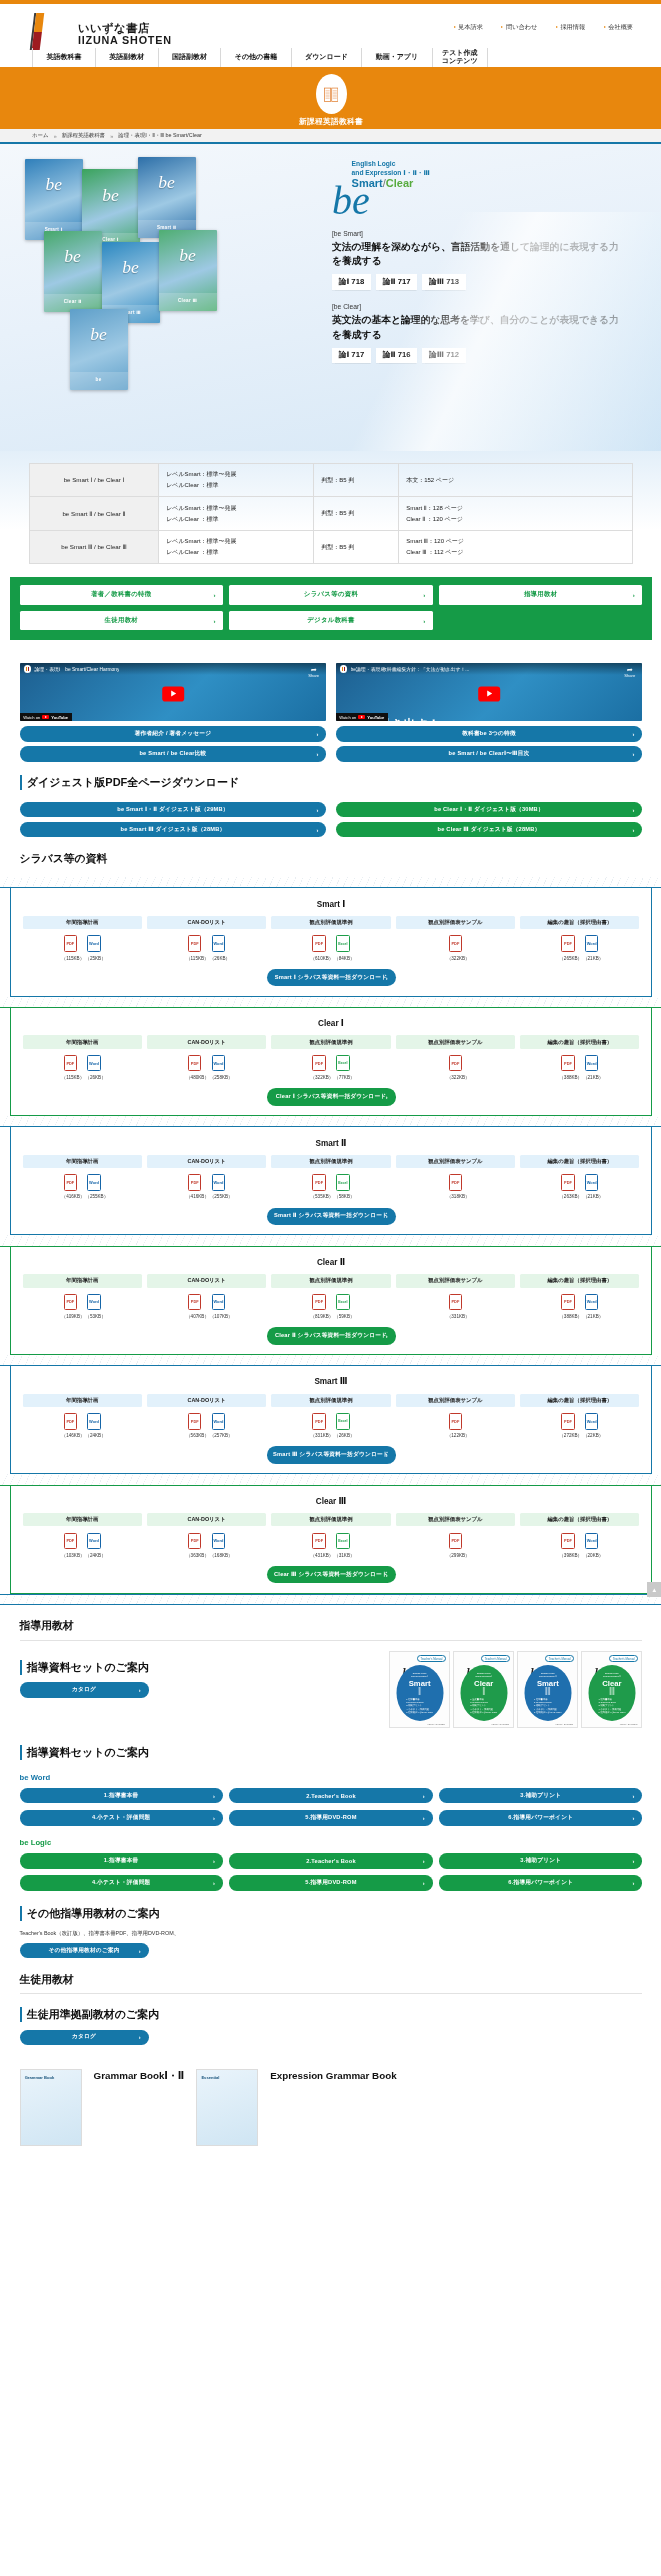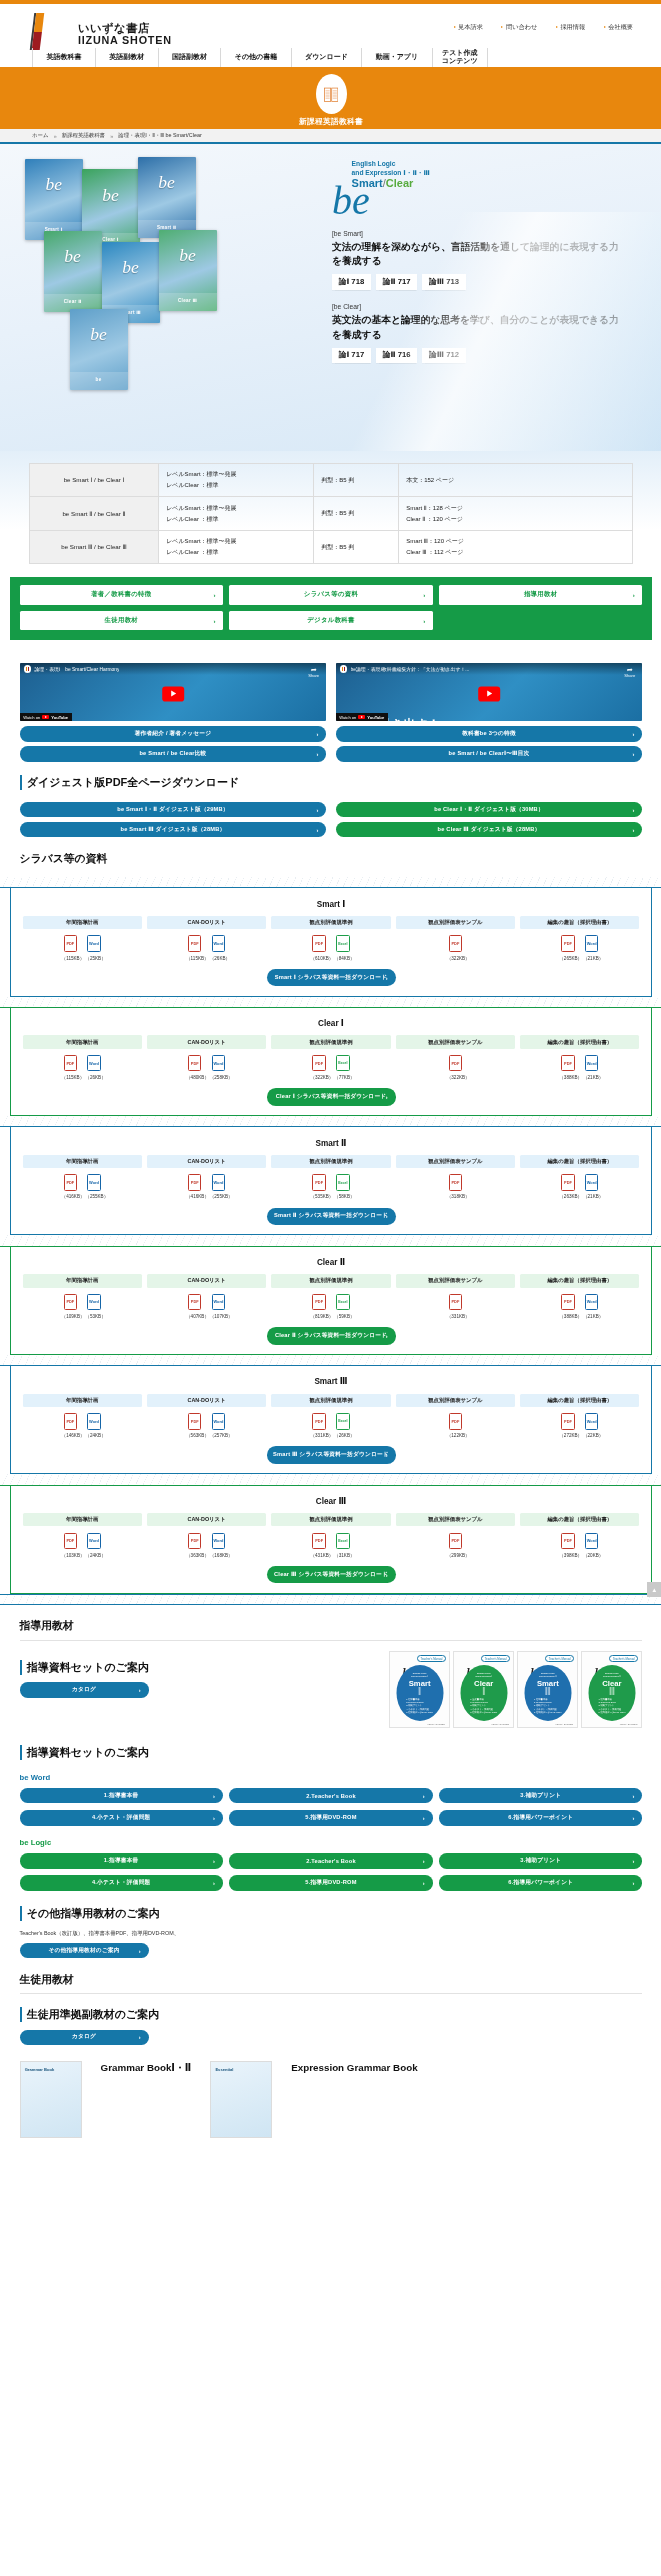--- a/index.html
+++ b/index.html
@@ -166,21 +166,21 @@
   .tmbook .pub{position:absolute;right:4.1px;bottom:2.1px;font-size:2.3px;color:#777;}
 
   .btn-grid{display:flex;flex-wrap:wrap;gap:6.7px;margin-top:6.2px;}
   .btn-grid>*{width:calc((100% - 13.4px)/3);margin-top:0;}
   .brandlbl{font-size:7.7px;font-weight:700;margin:12.4px 0 5.2px;}
   .brandlbl.blue{color:#1577a8;}
   .brandlbl.grn{color:#159b47;}
   .note{font-size:5.4px;color:#333;line-height:1.8;margin-top:2.1px;}
 
   
-  .stud-row{display:flex;gap:19px;margin-top:16px;align-items:flex-start;}
+  .stud-row{display:flex;gap:12px;margin-top:24px;align-items:flex-start;}
   .sbook{width:62px;height:77px;border:0.5px solid #dcdcdc;background:linear-gradient(160deg,#eaf4fb,#cfe5f3);position:relative;}
   .sbook .sb-t{position:absolute;left:4.1px;top:5.2px;font-size:4.1px;font-weight:700;color:#17527a;}
   .stit{font-size:9.8px;font-weight:700;line-height:1.35;color:#111;}
 
   
   .totop{position:absolute;right:0;width:15.5px;height:15.5px;background:#c9c9c9;display:flex;align-items:center;justify-content:center;color:#fff;font-size:6.2px;}
 </style>
 </head>
 <body>
 

